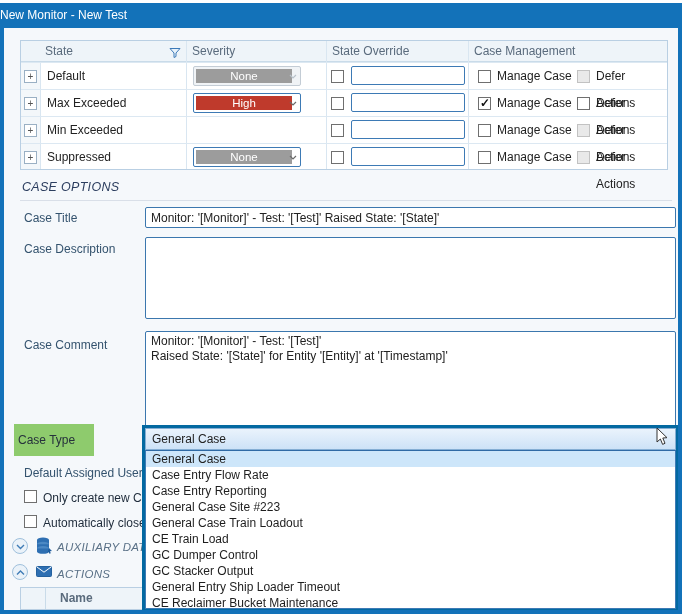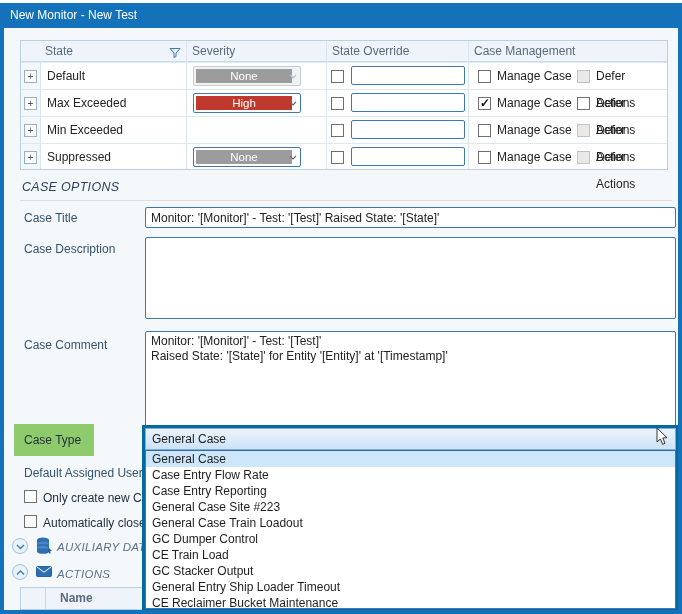--- a/index.html
+++ b/index.html
@@ -6,21 +6,21 @@
   html,body { width:682px; height:614px; }
   body {
     position:relative; background:#ffffff;
     font-family:"Liberation Sans", sans-serif; font-size:12px; color:#222;
     overflow:hidden;
   }
   .abs { position:absolute; }
 
   
   .titlebar { left:0; top:3px; width:682px; height:25px; background:#1372b9; color:#fff;
-              line-height:25px; padding-left:10px; font-size:12px; z-index:40; }
+              line-height:25px; font-size:12px; z-index:40; }
   .frame-left  { left:0; top:28px; width:4px;  height:582px; background:#1372b9; z-index:40; }
   .frame-right { left:678px; top:28px; width:4px; height:582px; background:#1372b9; z-index:40; }
   .frame-bottom{ left:0; top:610px; width:682px; height:4px; background:#1372b9; z-index:40; }
   .content-bg  { left:4px; top:28px; width:674px; height:582px; background:#f5f8fb; }
 
   
   .grid { left:20px; top:40px; width:648px; height:130px; background:#fff;
           border:1px solid #b9cfe3; }
   .grid-header { position:absolute; left:0; top:0; width:100%; height:21px;
                  background:#eef4f9; border-bottom:1px solid #c9dbe9; color:#5a6b7d; }
@@ -57,21 +57,21 @@
   
   .section-title { font-style:italic; color:#2c3e5f; font-size:12.5px; letter-spacing:.3px; }
   .divider { background:#d9dfe8; height:1px; }
   .form-label { color:#34536e; font-size:12px; }
   .text-input { border:1px solid #3b77ae; border-radius:2px; background:#fff; font-size:12px;
                 padding:0 5px; font-family:"Liberation Sans", sans-serif; color:#222; }
   textarea.text-input { resize:none; overflow:hidden; padding:2px 5px; line-height:15px; }
 
   
   .ct-label { left:14px; top:424px; width:80px; height:32px; background:#8ecb6d;
-              color:#26313c; line-height:32px; padding-left:10px; }
+              color:#26313c; line-height:32px; padding-left:4px; }
   .ct-box { left:142px; top:425px; width:537px; height:187px; border:3px solid #0369a1;
             z-index:20; background:#fff; }
   .ct-combo { position:absolute; left:0; top:0; width:100%; height:22px;
               background:linear-gradient(#eaf3fc,#cde2f7); border:1px solid #85aed4;
               line-height:20px; padding-left:6px; color:#222; }
   .ct-list { position:absolute; left:0; top:22px; right:0; bottom:0; background:#fff;
              border:1px solid #3d7ab5; border-top-color:#2f6aa5; overflow:hidden; }
   .ct-item { height:16px; line-height:16px; padding-left:6px; color:#1e1e1e; font-size:12px;
              white-space:nowrap; }
   .ct-item.selected { background:#cde6fa; }
@@ -245,22 +245,22 @@
 </div>
 
 <div class="abs ct-box">
   <div class="ct-combo">General Case</div>
   <div class="ct-list">
     <div class="ct-item selected">General Case</div>
     <div class="ct-item">Case Entry Flow Rate</div>
     <div class="ct-item">Case Entry Reporting</div>
     <div class="ct-item">General Case Site #223</div>
     <div class="ct-item">General Case Train Loadout</div>
+    <div class="ct-item">CE Train Load</div>
     <div class="ct-item">GC Dumper Control</div>
-    <div class="ct-item">CE Train Load</div>
     <div class="ct-item">GC Stacker Output</div>
     <div class="ct-item">General Entry Ship Loader Timeout</div>
     <div class="ct-item">CE Reclaimer Bucket Maintenance</div>
   </div>
 </div>
 
 <span class="abs cursor-icon">
   <svg width="13" height="19" viewBox="0 0 13 19">
     <path d="M2 1 L2 15 L5.4 12 L7.6 17.4 L10 16.3 L7.8 11 L12 10.7 Z" fill="#ffffff" stroke="#333" stroke-width="1"></path>
   </svg>

